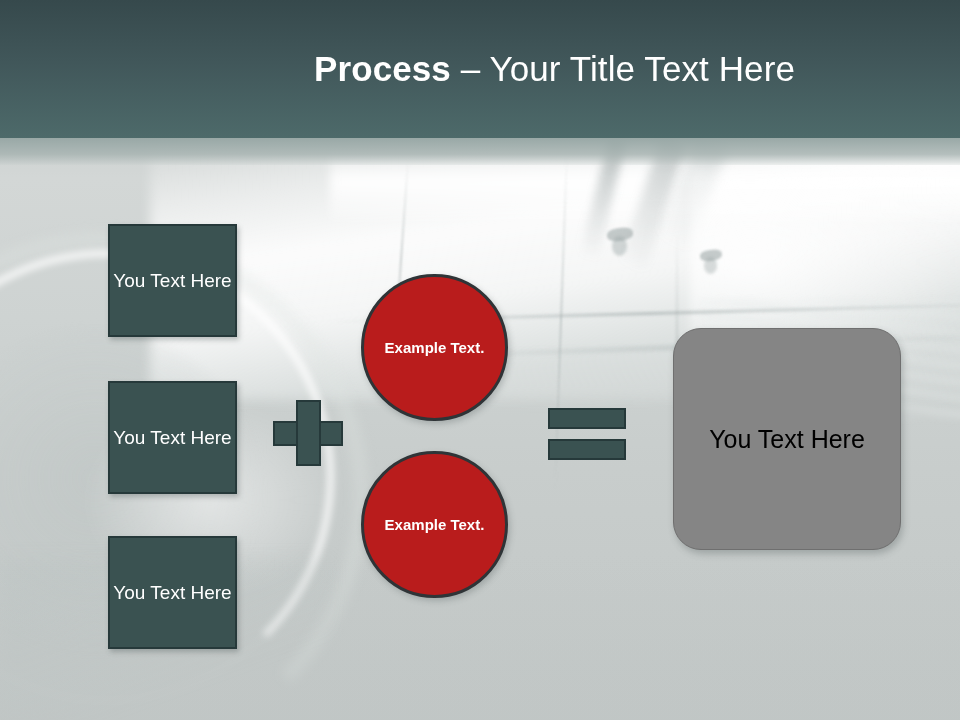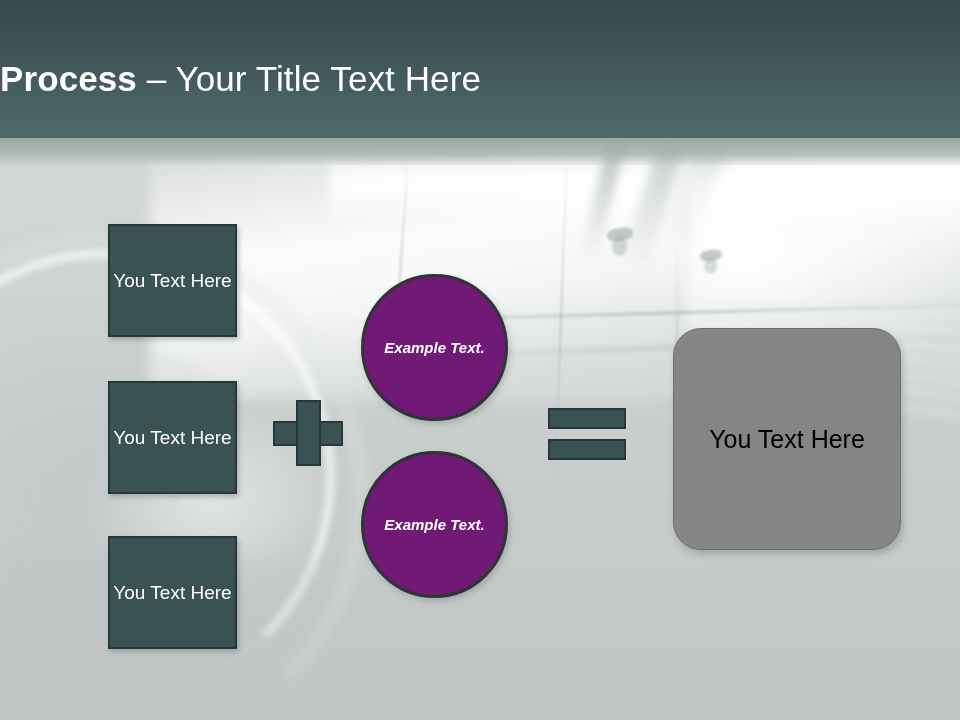--- a/index.html
+++ b/index.html
@@ -198,22 +198,22 @@
     z-index: 5;
   }
   .header-band {
     position: absolute;
     left: 0; top: 138px; width: 960px; height: 27px;
     background: linear-gradient(180deg, rgba(150,166,164,0.95) 0%, rgba(168,180,178,0.85) 60%, rgba(196,204,202,0.25) 100%);
     z-index: 4;
   }
   .slide-title {
     position: absolute;
-    left: 0; top: 57px; width: 795px;
-    text-align: left;
+    left: 0; top: 47px; width: 795px;
+    text-align: right;
     color: #ffffff;
     font-size: 35px;
     line-height: 44px;
     letter-spacing: 0.1px;
     white-space: nowrap;
   }
   .slide-title .t-bold { font-weight: bold; }
   .slide-title .t-rest { font-weight: normal; }
 
   
@@ -250,27 +250,26 @@
     border: 2px solid #26393a;
     box-sizing: border-box;
   }
   .plus-h { left: 0; top: 21px; width: 70px; height: 25px; }
   .plus-v { left: 23px; top: 0; width: 25px; height: 66px; }
 
   .circle {
     position: absolute;
     width: 147px; height: 147px;
     border-radius: 50%;
-    background: #701a75;
+    background: #b91c1c;
     border: 3px solid #2f3437;
     box-sizing: border-box;
     color: #ffffff;
     font-size: 15px;
     font-weight: bold;
-    font-style: italic;
     line-height: 26px;
     text-align: center;
     display: flex;
     align-items: center;
     justify-content: center;
     box-shadow: 2px 3px 6px rgba(70,78,78,0.28);
   }
   .circle-1 { left: 361px; top: 226px; }
   .circle-2 { left: 361px; top: 403px; }
 

